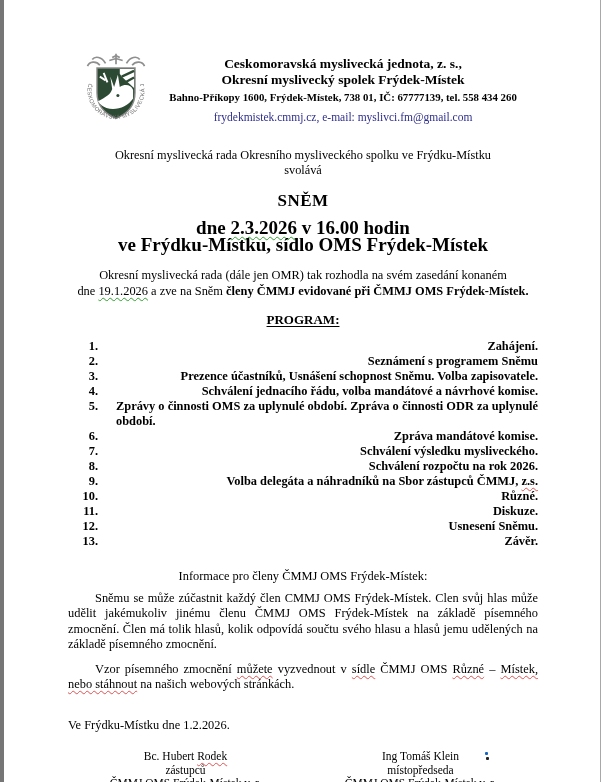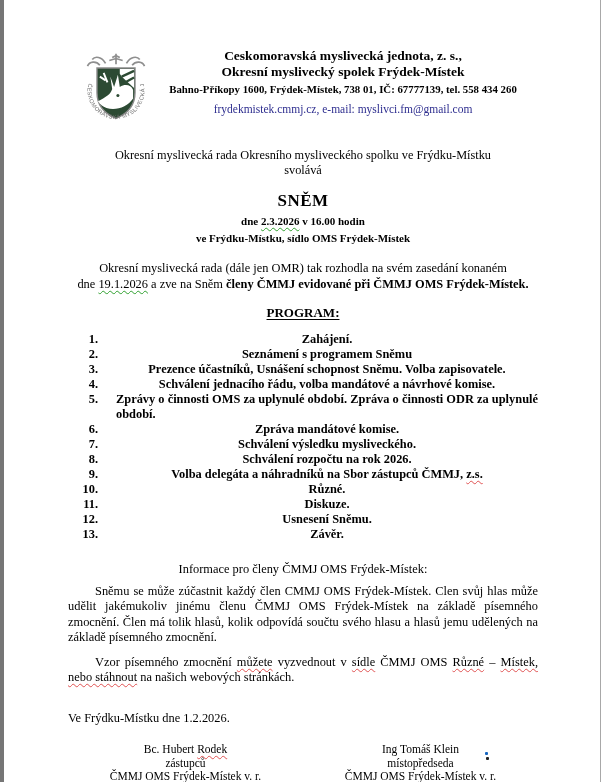--- a/index.html
+++ b/index.html
@@ -7,41 +7,41 @@
   .page {
     position:relative; width:601px; height:782px; background:#ffffff;
     border-left:4px solid #767676; border-right:1px solid #a8a8a8;
     font-family:"Liberation Serif", serif; color:#000; overflow:hidden;
   }
   .content { position:absolute; left:64px; right:62px; top:0; }
 
   
   .header { position:relative; margin-top:46px; min-height:84px; }
   .logo { position:absolute; left:10px; top:2px; width:76px; height:80px; }
-  .header-text { position:absolute; left:80px; right:0; top:2px; text-align:center; }
+  .header-text { position:absolute; left:80px; right:0; top:10px; text-align:center; }
   .org-line { font-weight:bold; font-size:13.5px; line-height:16px; }
   .addr-line { font-weight:bold; font-size:10.8px; line-height:13px; margin-top:3px; }
   .contact-line { font-size:11.5px; margin-top:7px; color:#2e2e8f; }
 
   
   .intro { text-align:center; margin-top:18px; font-size:12.3px; line-height:15px; }
   .snem-title { text-align:center; margin-top:13px; font-size:17px; font-weight:bold; letter-spacing:0.5px; }
-  .date-block { text-align:center; margin-top:2px; font-weight:bold; font-size:11px; line-height:16.5px; }
+  .date-block { text-align:center; margin-top:9px; font-weight:bold; font-size:19px; line-height:16.5px; }
 
   .decision { text-align:center; margin-top:15px; font-size:12.4px; line-height:15.5px; }
   .bold { font-weight:bold; }
 
   .program-heading { text-align:center; margin-top:13px; font-size:13px; font-weight:bold;
     text-decoration:underline; text-underline-offset:2px; }
 
   
   .program-list { margin-top:11px; font-weight:bold; font-size:12.4px; }
   .prog-row { display:flex; line-height:15px; }
   .prog-num { width:30px; text-align:right; flex:0 0 30px; }
-  .prog-text { margin-left:18px; flex:1; text-align:center; }
+  .prog-text { margin-left:18px; flex:1; text-align:right; }
   .prog-text.just { text-align:justify; }
 
   .info-heading { text-align:center; margin-top:20px; font-size:12.4px; }
   .para { margin-top:7px; font-size:12.4px; line-height:15.4px; text-align:justify; text-indent:27px; }
   .para.second { margin-top:9px; }
 
   .sq-green { text-decoration-line:underline; text-decoration-style:wavy;
     text-decoration-color:#2fa02f; text-decoration-thickness:1px; text-underline-offset:2px; }
   .sq-red { text-decoration-line:underline; text-decoration-style:wavy;
     text-decoration-color:#e05252; text-decoration-thickness:1px; text-underline-offset:2px;margin-top:38px; }

